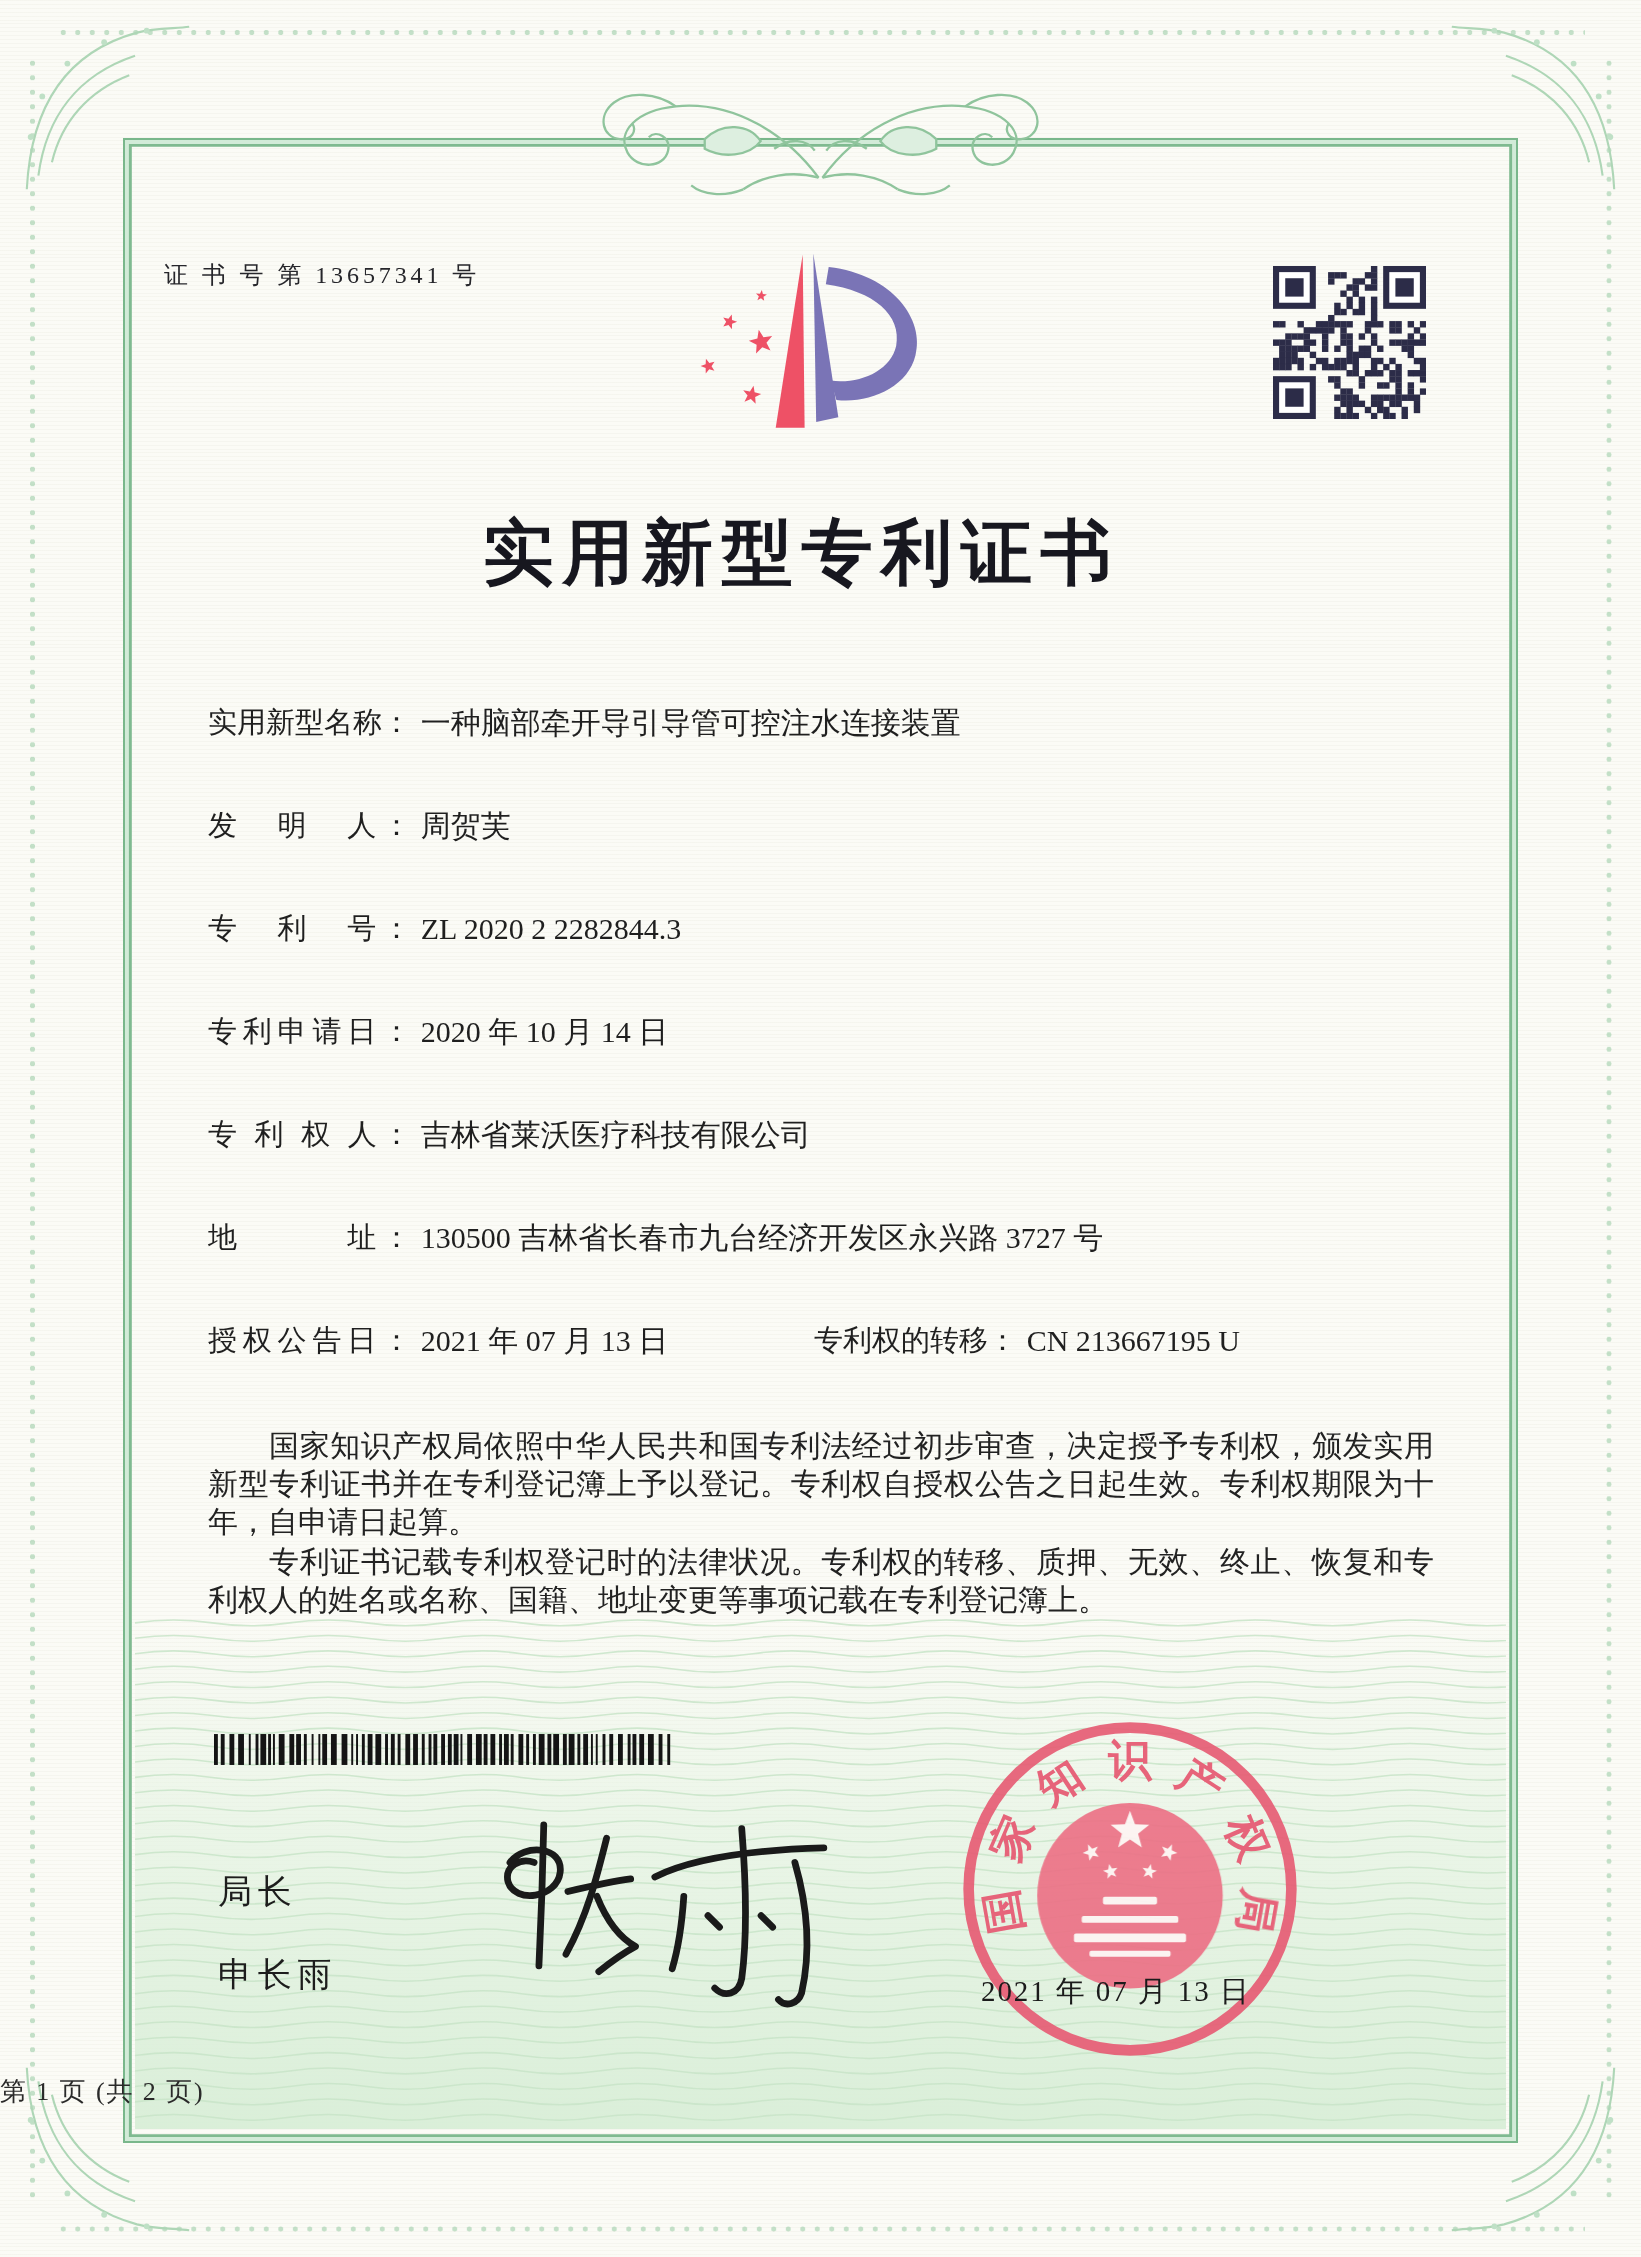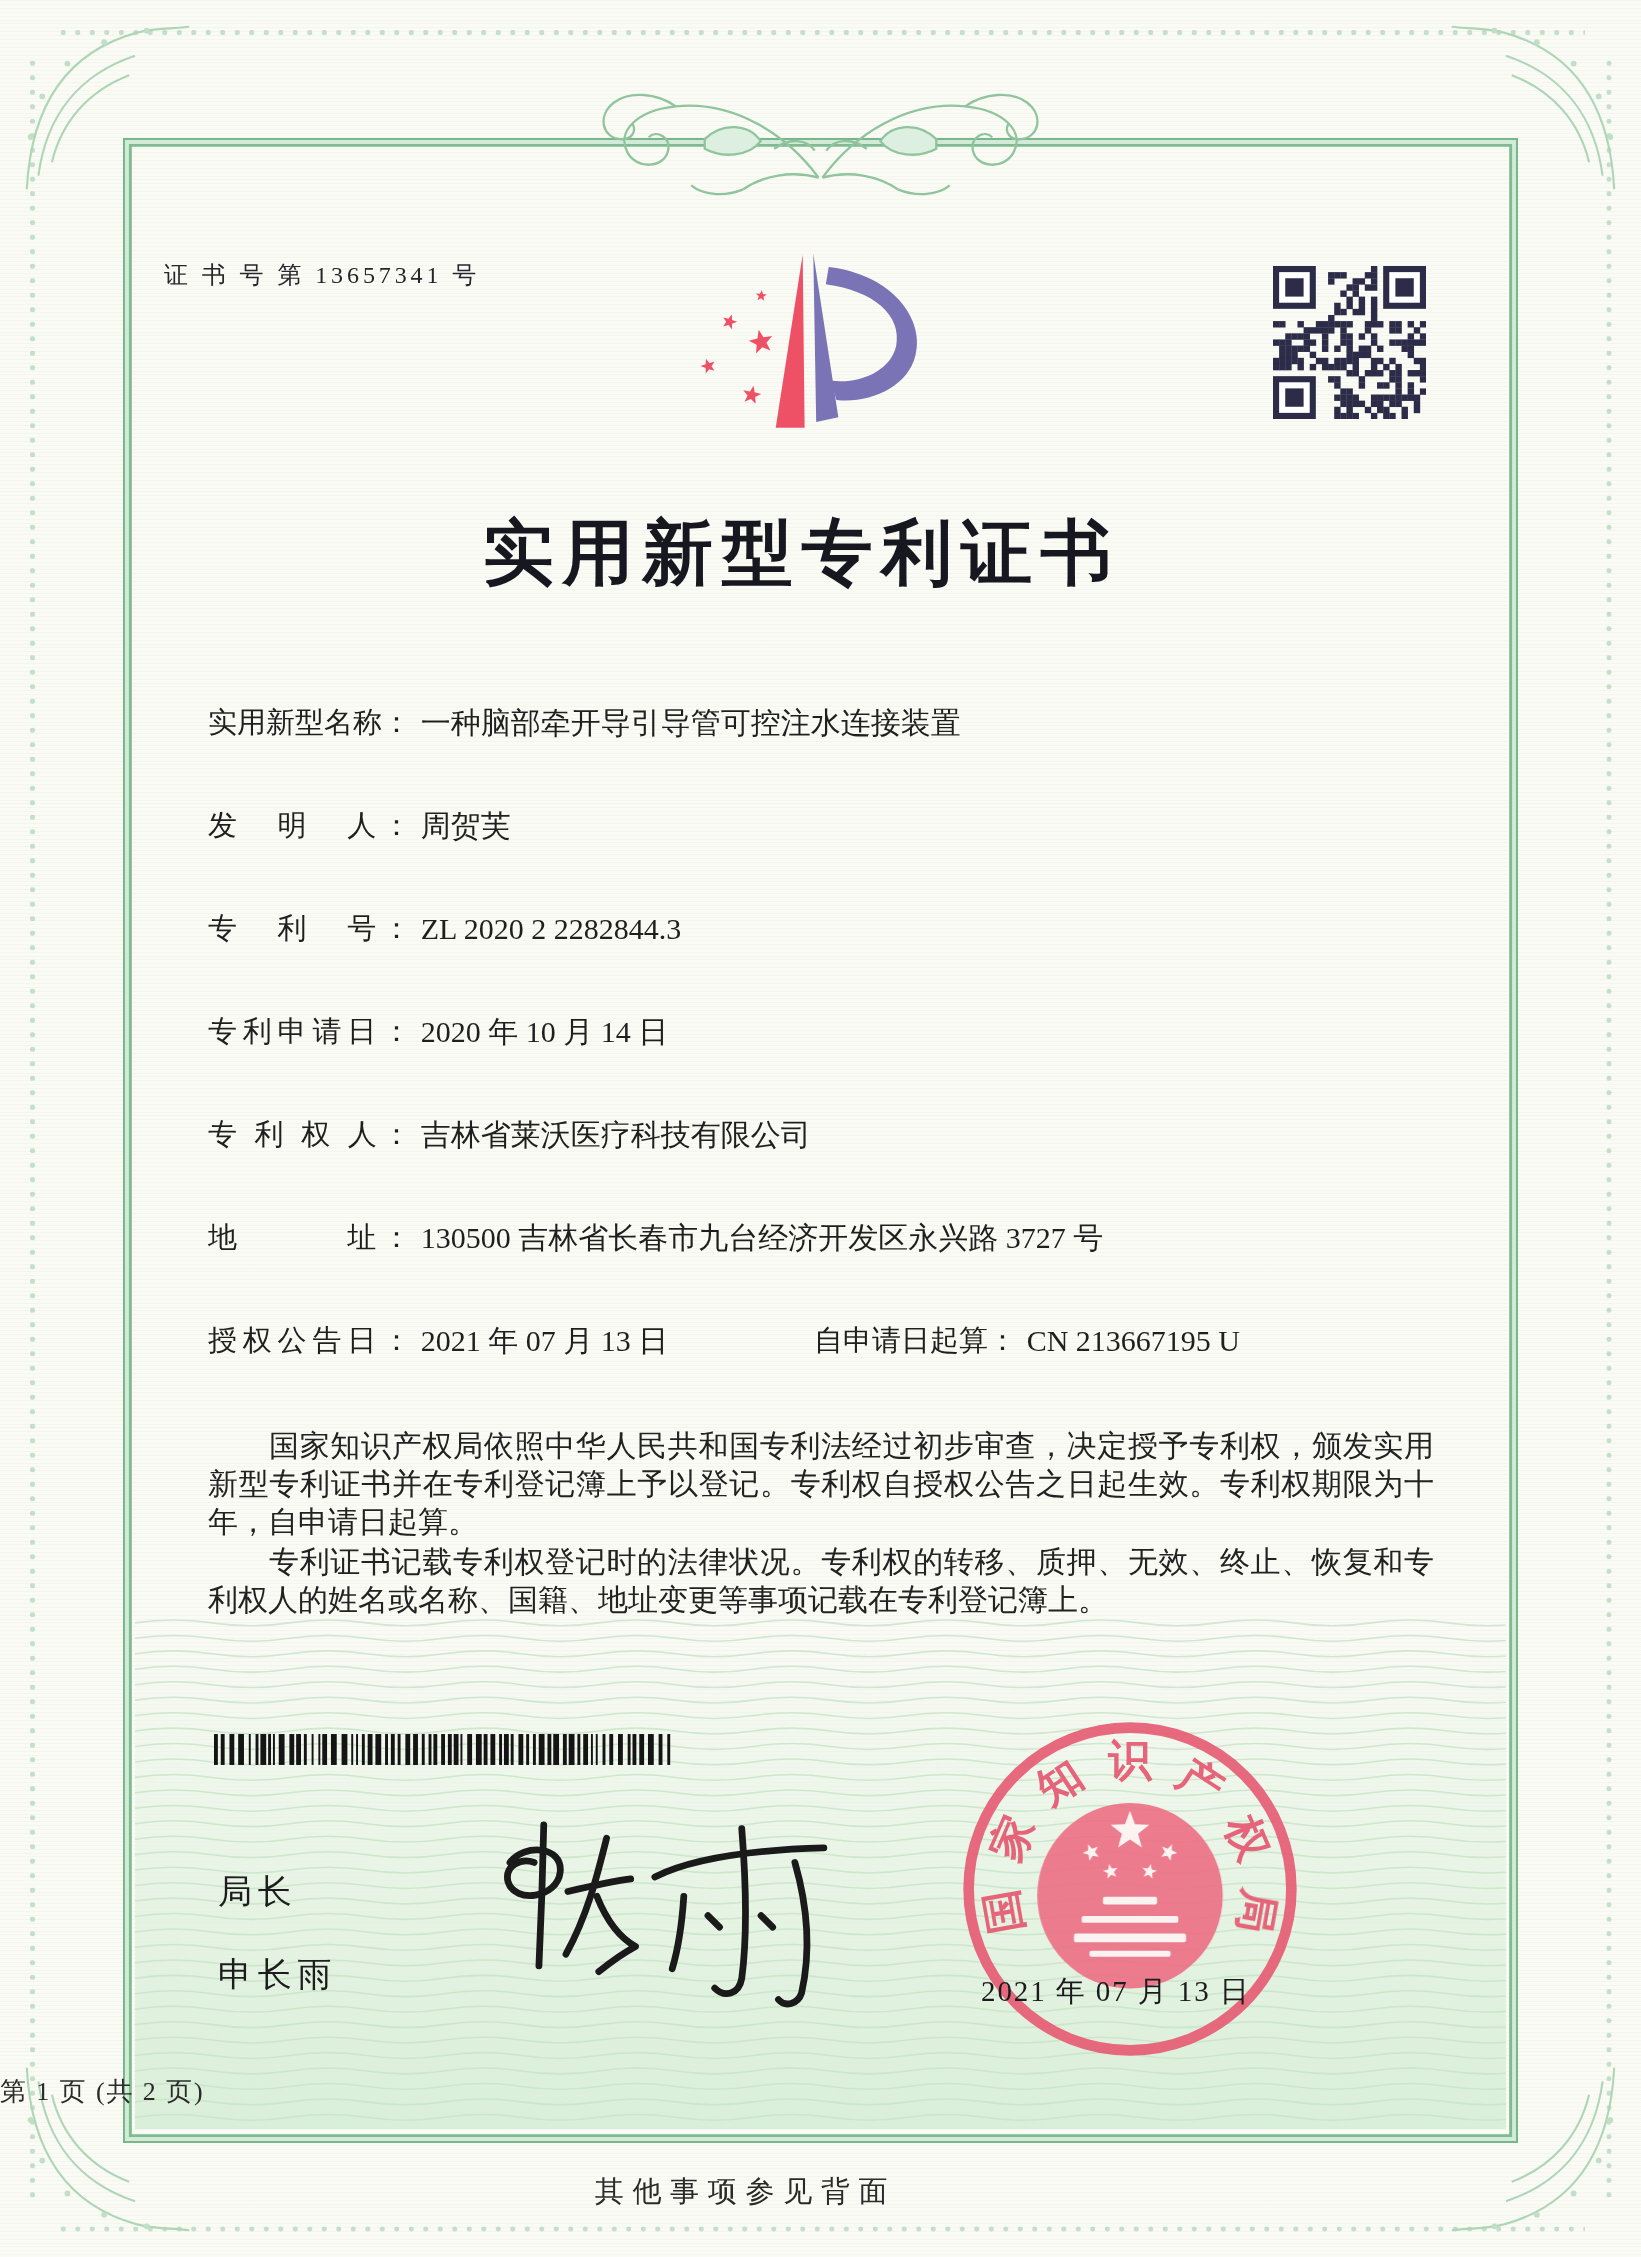--- a/index.html
+++ b/index.html
@@ -392,21 +392,21 @@
     </div>
     <div class="row">
       <span class="lbl">专 利 权 人：</span><span class="val">吉林省莱沃医疗科技有限公司</span>
     </div>
     <div class="row">
       <span class="lbl">地　　　址：</span><span class="val">130500 吉林省长春市九台经济开发区永兴路 3727 号</span>
     </div>
     <div class="row row-last">
       <span class="lbl">授权公告日：</span><span class="val">2021 年 07 月 13 日</span>
       <span class="pair2">
-        <span class="lbl">自申请日起算：</span><span class="val">CN 213667195 U</span>
+        <span class="lbl">专利权的转移：</span><span class="val">CN 213667195 U</span>
       </span>
     </div>
     <div class="paras">
       <p class="para">国家知识产权局依照中华人民共和国专利法经过初步审查，决定授予专利权，颁发实用新型专利证书并在专利登记簿上予以登记。专利权自授权公告之日起生效。专利权期限为十年，自申请日起算。</p>
       <p class="para">专利证书记载专利权登记时的法律状况。专利权的转移、质押、无效、终止、恢复和专利权人的姓名或名称、国籍、地址变更等事项记载在专利登记簿上。</p>
     </div>
   </div>
 
   <svg class="barcode" id="barcode" viewBox="0 0 478 32">
       <rect x="0" y="0" width="4" height="32" fill="#141414"></rect>
@@ -517,16 +517,15 @@
         <rect x="150" y="186" width="56" height="8" rx="2"></rect>
         <rect x="128" y="206" width="100" height="7" rx="2"></rect>
         <rect x="120" y="224" width="116" height="9" rx="2"></rect>
         <rect x="136" y="242" width="84" height="6" rx="2"></rect>
       </g>
     </g>
   </svg>
   <div class="seal-date">2021 年 07 月 13 日</div>
 
   <div class="page-info">第 1 页 (共 2 页)</div>
-  <div class="footer-note">其他事项参见背面</div>
 
 </div>
 
 
 </body></html>

